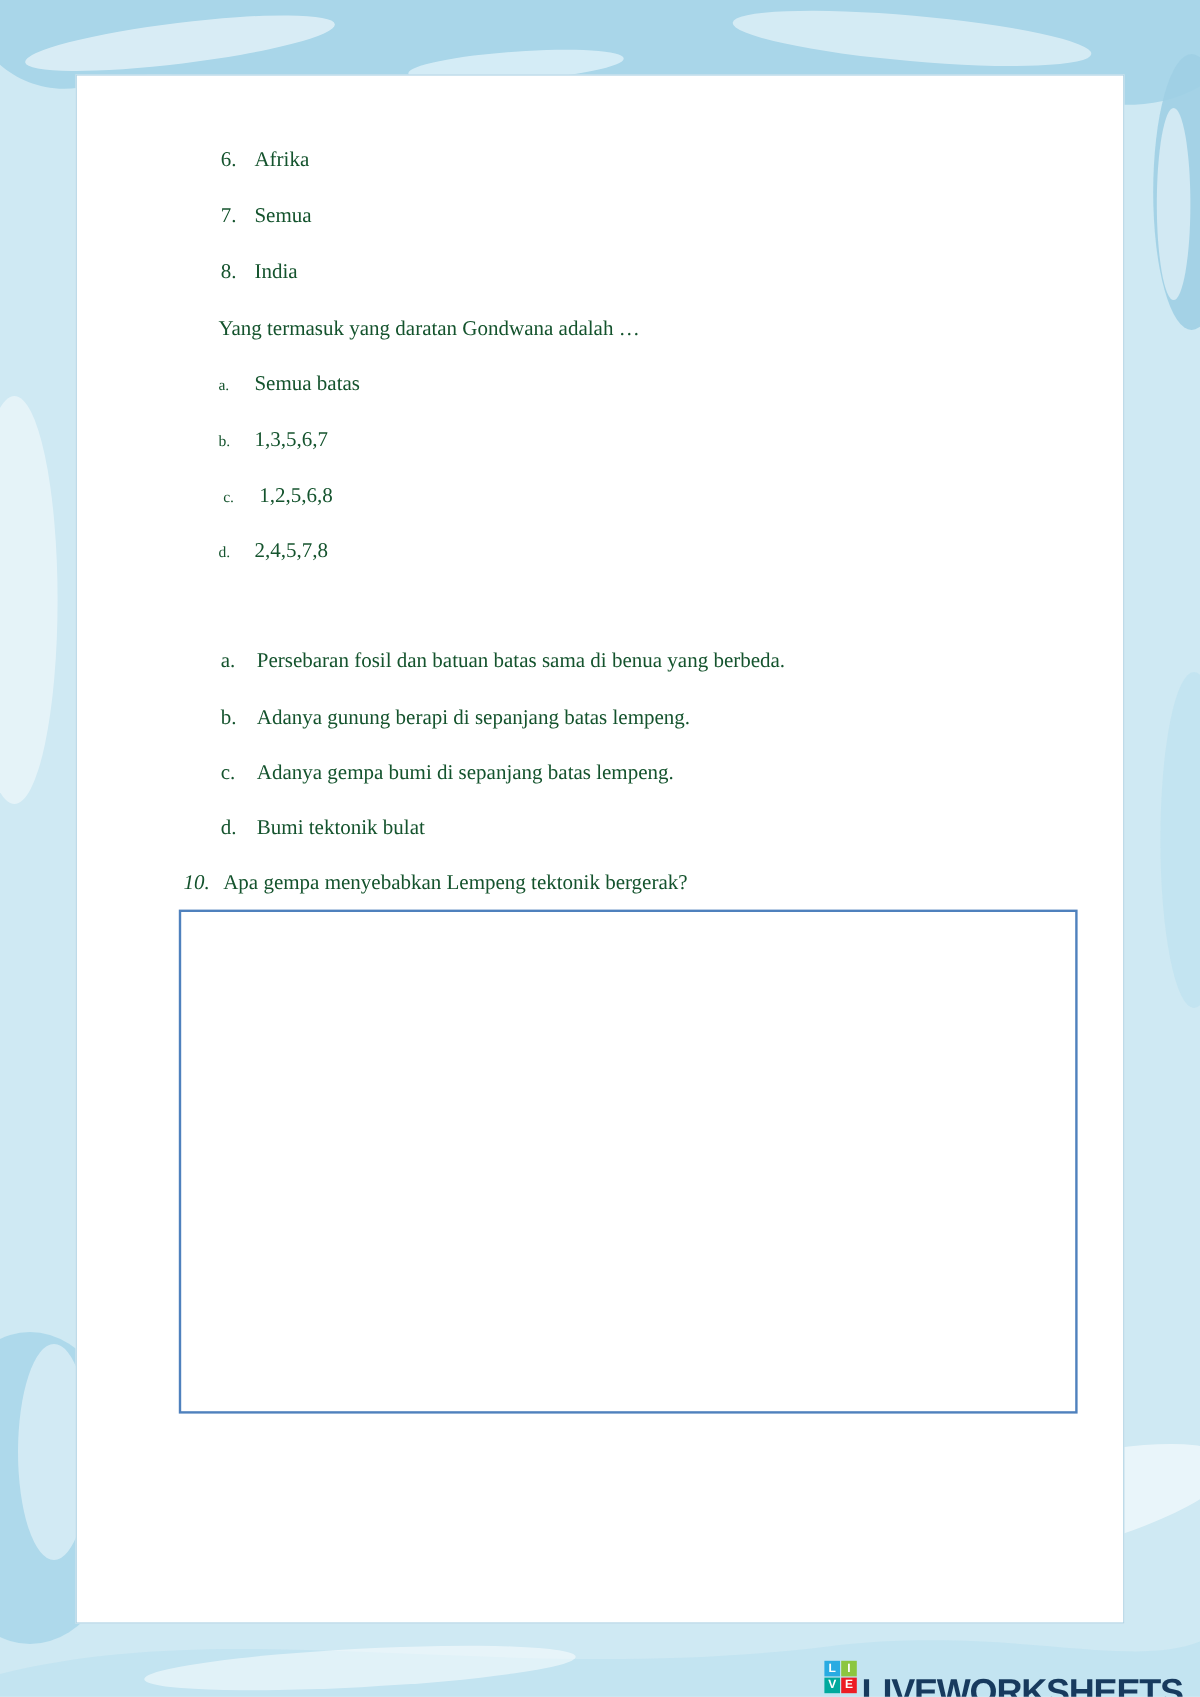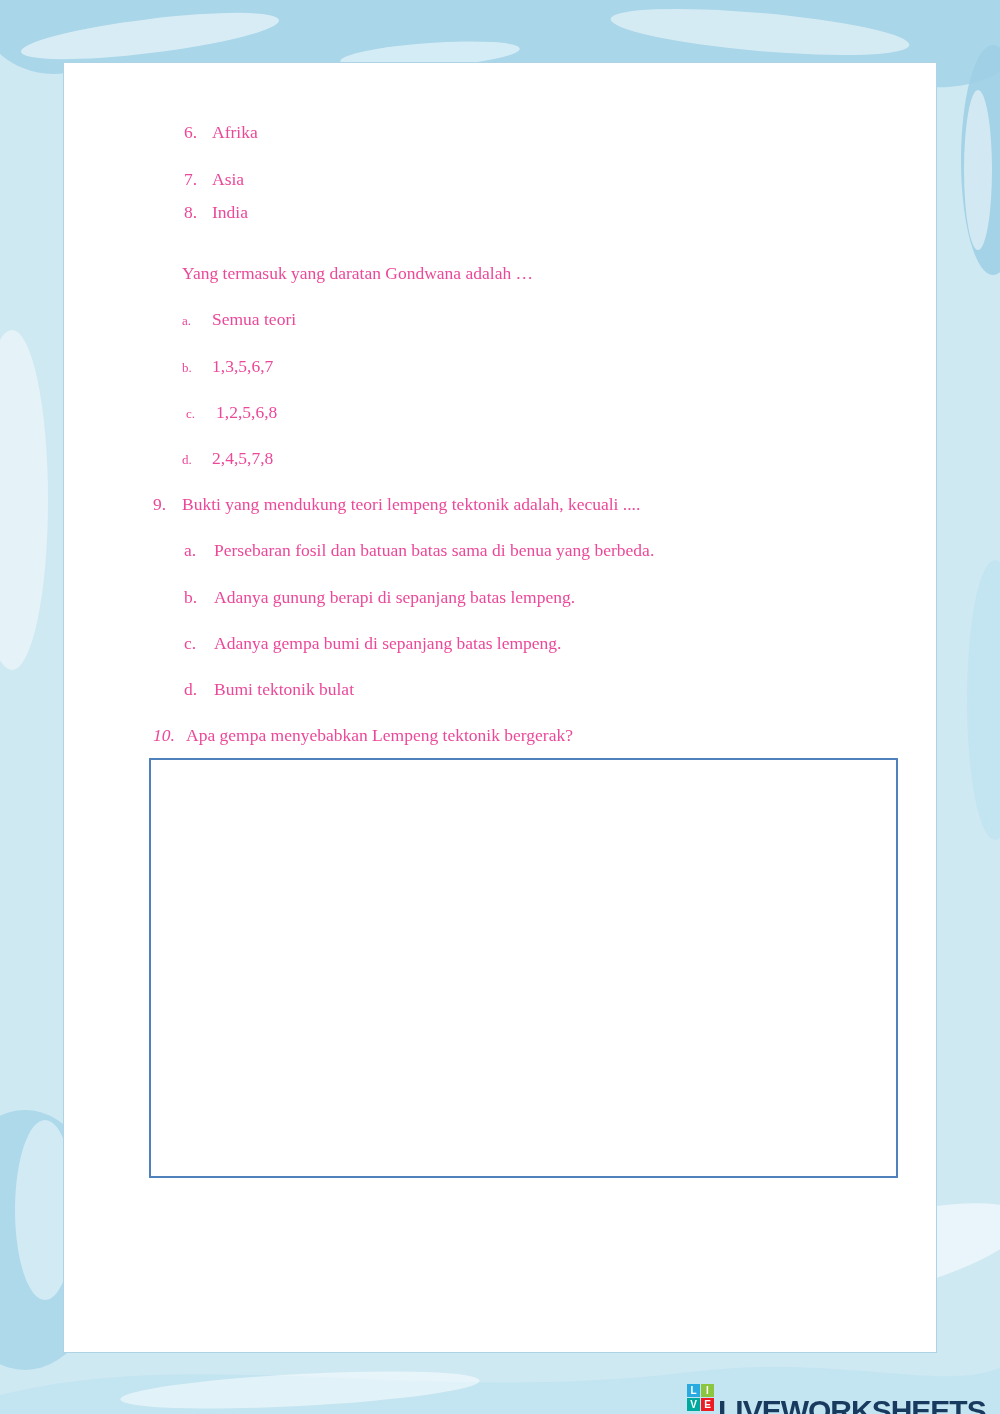--- a/index.html
+++ b/index.html
@@ -17,21 +17,21 @@
     width:874px; height:1291px;
     background:#ffffff;
     border:1px solid #aed3e4;
     box-sizing:border-box;
   }
   .line {
     position:absolute;
     white-space:nowrap;
     font-size:17.5px;
     line-height:22px;
-    color:#ec4899;
+    color:#14532d;
   }
   .num { display:inline-block; }
   .w28 { width:28px; }
   .w29 { width:29px; }
   .w30 { width:30px; }
   .w33 { width:33px;font-style:italic; }
   .sm  { font-size:13px; }
   .answer-box {
     position:absolute;
     left:85px; top:695px;
@@ -97,46 +97,43 @@
     <ellipse cx="880" cy="1255" rx="150" ry="38" fill="#ffffff" opacity="0.55" transform="rotate(-14 880 1255)"></ellipse>
     <ellipse cx="300" cy="1390" rx="180" ry="16" fill="#ffffff" opacity="0.5" transform="rotate(-3 300 1390)"></ellipse>
   </svg>
 
   <div class="sheet">
 
     <div class="line" style="top:58px;left:120px">
       <span class="num w28">6.</span><span>Afrika</span>
     </div>
     <div class="line" style="top:105px;left:120px">
-      <span class="num w28">7.</span><span>Asia</span>
+      <span class="num w28">7.</span><span>Semua</span>
     </div>
-    <div class="line" style="top:138px;left:120px">
+    <div class="line" style="top:152px;left:120px">
       <span class="num w28">8.</span><span>India</span>
     </div>
 
     <div class="line" style="top:199px;left:118px">
       <span>Yang termasuk yang daratan Gondwana adalah …</span>
     </div>
 
     <div class="line" style="top:245px;left:118px">
-      <span class="num w30 sm">a.</span><span>Semua teori</span>
+      <span class="num w30 sm">a.</span><span>Semua batas</span>
     </div>
     <div class="line" style="top:292px;left:118px">
       <span class="num w30 sm">b.</span><span>1,3,5,6,7</span>
     </div>
     <div class="line" style="top:338px;left:122px">
       <span class="num w30 sm">c.</span><span>1,2,5,6,8</span>
     </div>
     <div class="line" style="top:384px;left:118px">
       <span class="num w30 sm">d.</span><span>2,4,5,7,8</span>
     </div>
 
-    <div class="line" style="top:430px;left:89px">
-      <span class="num w29">9.</span><span>Bukti yang mendukung teori lempeng tektonik adalah, kecuali ....</span>
-    </div>
     <div class="line" style="top:476px;left:120px">
       <span class="num w30">a.</span><span>Persebaran fosil dan batuan batas sama di benua yang berbeda.</span>
     </div>
     <div class="line" style="top:569px;left:120px">
       <span class="num w30">c.</span><span>Adanya gempa bumi di sepanjang batas lempeng.</span>
     </div>
     <div class="line" style="top:523px;left:120px">
       <span class="num w30">b.</span><span>Adanya gunung berapi di sepanjang batas lempeng.</span>
     </div>
     <div class="line" style="top:615px;left:120px">

